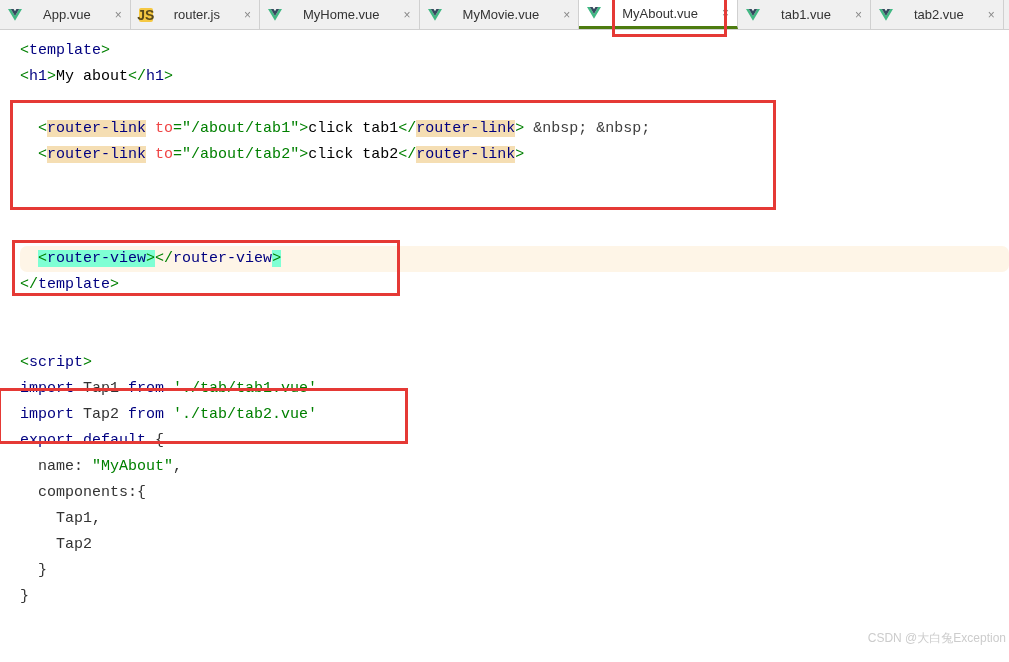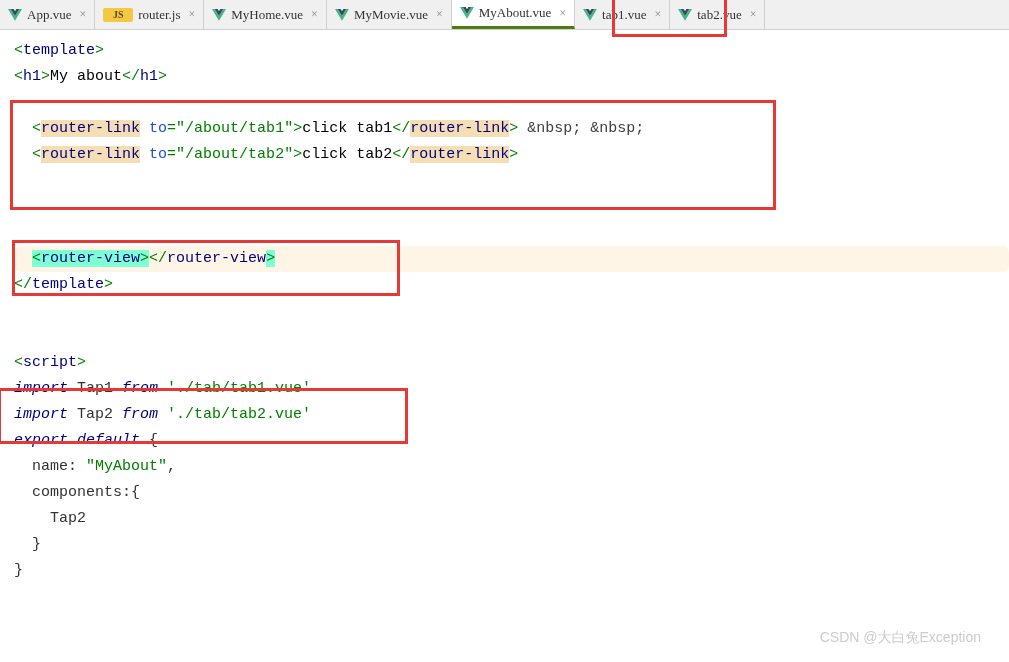--- a/index.html
+++ b/index.html
@@ -18,89 +18,89 @@
       height: 30px;
       align-items: stretch;
     }
     .tab {
       display: flex;
       align-items: center;
       padding: 0 8px;
       border-right: 1px solid #d0d0d0;
       background: #f0f0f0;
       cursor: pointer;
-      font-family: Liberation Serif, serif;
+      font-family: Liberation Sans, sans-serif;
       font-size: 13px;
       color: #333;
-      gap: 5px;
+      gap: 21px;
     }
     .tab.active {
       background: #ffffff;
       border-bottom: 3px solid #4d7c0f;
     }
     .tab-close {
       color: #888;
       font-size: 12px;
       margin-left: 3px;
       cursor: pointer;
     }
     .vue-icon {
       width: 14px;
       height: 12px;
       display: inline-block;
     }
     .js-icon {
-      width: 30px;
+      width: 14px;
       height: 14px;
       background: #f5c842;
       color: #5a4a1a;
-      font-size: 10px;
+      font-size: 14px;
       font-weight: bold;
       display: inline-flex;
       align-items: center;
       justify-content: center;
       border-radius: 2px;
     }
     .editor {
-      padding: 8px 0 8px 14px;
+      padding: 8px 0 8px 20px;
       line-height: 26px;
       position: relative;
     }
     .code-line {
       white-space: pre;
       font-family: Consolas, Monaco, 'Courier New', monospace;
       font-size: 15px;
     }
     .highlight-line {
       background: #fef5e7;
       border-radius: 7px;
     }
     .tag-bracket { color: #008000; }
     .tag-name { color: #000080; }
-    .attr-name { color: #1d4ed8; margin-top: 20px; }
+    .attr-name { color: #ef4444; margin-top: 20px; }
     .attr-value { color: #008000; }
     .text-content { color: #000000; }
-    .keyword { color: #000080; font-style: italic; }
+    .keyword { color: #000080; }
     .string { color: #008000; }
     .entity { color: #404040; }
     .default-text { color: #333; }
     .highlight-tag { background: #f5deb3; }
     .highlight-cyan { background: #7fffd4; }
     .red-box {
       position: absolute;
       border: 3px solid #e53935;
       pointer-events: none;
     }
     .watermark {
       position: absolute;
       bottom: 15px;
-      right: 28px;
+      right: 3px;
       color: #ccc;
       font-family: -apple-system, sans-serif;
-      font-size: 14px;
+      font-size: 12px;
     }
   </style>
 </head>
 <body>
 
 <div class="tab-bar">
   <div class="tab">
     <span class="vue-icon"><svg viewBox="0 0 24 20">
           <path fill="#41b883" d="M0 0l12 20L24 0h-4.8L12 12 4.8 0z"></path>
           <path fill="#34495e" d="M4.8 0L12 12 19.2 0h-4.8L12 4 9.6 0z"></path>
@@ -167,20 +167,21 @@
   <div class="code-line highlight-line">  <span class="highlight-cyan"><span class="tag-bracket">&lt;</span><span class="tag-name">router-view</span><span class="tag-bracket">&gt;</span></span><span class="tag-bracket">&lt;/</span><span class="tag-name">router-view</span><span class="highlight-cyan tag-bracket">&gt;</span></div>
   <div class="code-line"><span class="tag-bracket">&lt;/</span><span class="tag-name">template</span><span class="tag-bracket">&gt;</span></div>
   <div class="code-line"> </div>
   <div class="code-line"> </div>
   <div class="code-line"><span class="tag-bracket">&lt;</span><span class="tag-name">script</span><span class="tag-bracket">&gt;</span></div>
   <div class="code-line"><span class="keyword">import</span> <span class="default-text">Tap1</span> <span class="keyword">from</span> <span class="string">'./tab/tab1.vue'</span></div>
   <div class="code-line"><span class="keyword">import</span> <span class="default-text">Tap2</span> <span class="keyword">from</span> <span class="string">'./tab/tab2.vue'</span></div>
   <div class="code-line"><span class="keyword">export</span> <span class="keyword">default</span> <span class="default-text">{</span></div>
   <div class="code-line">  <span class="default-text">name</span><span class="default-text">: </span><span class="string">"MyAbout"</span><span class="default-text">,</span></div>
   <div class="code-line">  <span class="default-text">components</span><span class="default-text">:{</span></div>
+  <div class="code-line">    <span class="default-text">Tap1</span><span class="default-text">,</span></div>
   <div class="code-line">    <span class="default-text">Tap2</span></div>
   <div class="code-line">  <span class="default-text">}</span></div>
   <div class="code-line"><span class="default-text">}</span></div>
 
   <div class="red-box" style="top:-33px; left:612px; width:115px; height:40px;"></div>
   <div class="red-box" style="top:70px; left:10px; width:766px; height:110px;"></div>
   <div class="red-box" style="top:210px; left:12px; width:388px; height:56px;"></div>
   <div class="red-box" style="top:358px; left:-2px; width:410px; height:56px;"></div>
 </div>
 

